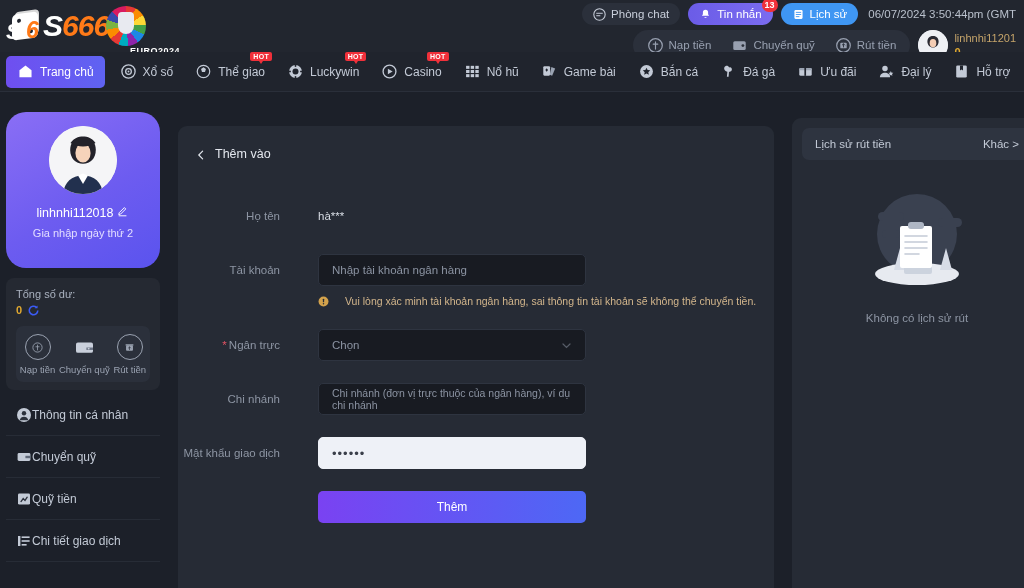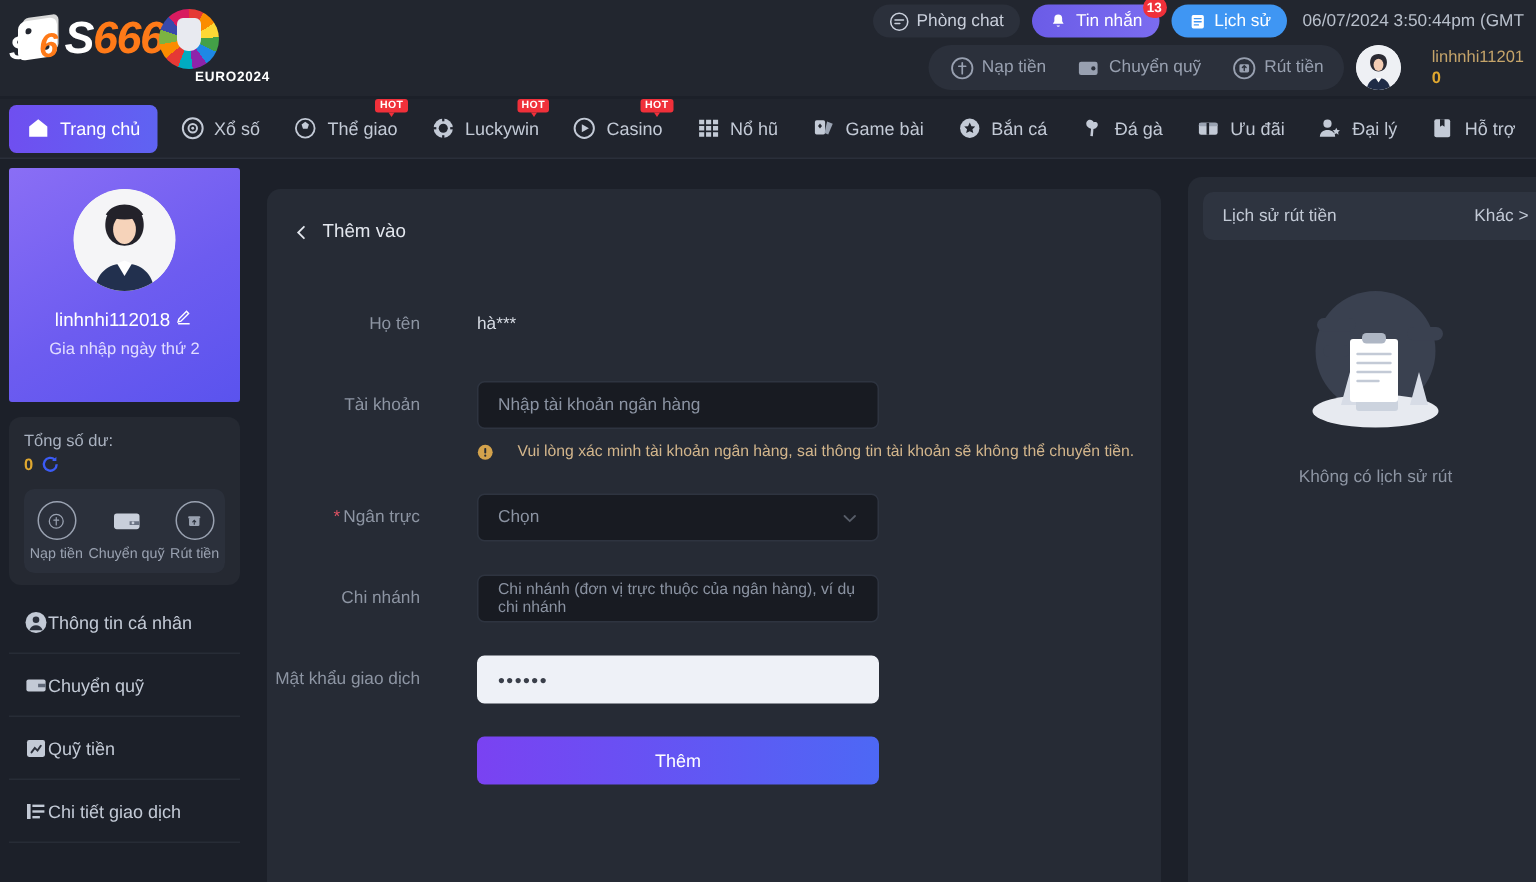--- a/index.html
+++ b/index.html
@@ -103,32 +103,32 @@
   .wallet-group {
     background: #2b303b; border-radius: 16px; height: 30px;
     display: flex; align-items: center; padding: 0 6px; gap: 4px;
   }
   .wallet-item {
     display: flex; align-items: center; gap: 5px; padding: 0 8px;
     font-size: 11.5px; color: #98a0b0; white-space: nowrap;
   }
   .wicon { width: 17px; height: 17px; }
   .user-block {
-    display: flex; align-items: center; gap: 20px; margin-left: 6px;
+    display: flex; align-items: center; gap: 6px; margin-left: 6px;
   }
   .avatar-sm {
     width: 30px; height: 30px; border-radius: 50%; overflow: hidden;
     background: #e8eaf0; flex-shrink: 0;
   }
   .uname { font-size: 11px; color: #c5a46a; line-height: 1.25; white-space: nowrap; }
   .ubal { font-size: 11px; color: #e0a830; font-weight: bold; }
 
   
   .navbar {
-    position: absolute; left: 0; top: 66px; width: 1024px; height: 40px;
+    position: absolute; left: 0; top: 52px; width: 1024px; height: 40px;
     background: #20242d; display: flex; align-items: center;
     border-bottom: 1px solid #2a2f3a;
   }
   .nav-item {
     height: 34px; display: flex; align-items: center; gap: 6px;
     padding: 0 11px; font-size: 12px; color: #c3cad6;
     position: relative; white-space: nowrap;
   }
   .nav-item.active {
     background: linear-gradient(90deg,#6f4ff0,#5f63f2);
@@ -145,21 +145,21 @@
     content:""; position:absolute; left:50%; margin-left:-2px; bottom:-3px;
     border-left:2px solid transparent; border-right:2px solid transparent;
     border-top:3px solid #f0303a;
   }
 
   
   .sidebar {
     position: absolute; left: 6px; top: 112px; width: 154px;
   }
   .profile-card {
-    height: 156px; border-radius: 2px;
+    height: 156px; border-radius: 20px;
     background: linear-gradient(150deg,#8a6ef5 0%,#6d5cf0 55%,#5a53ee 100%);
     display: flex; flex-direction: column; align-items: center;
     padding-top: 14px;
   }
   .avatar-lg {
     width: 68px; height: 68px; border-radius: 50%;
     background: #f2f2f4; overflow: hidden; position: relative;
   }
   .prof-name {
     margin-top: 11px; font-size: 12.5px; color: #ffffff;

